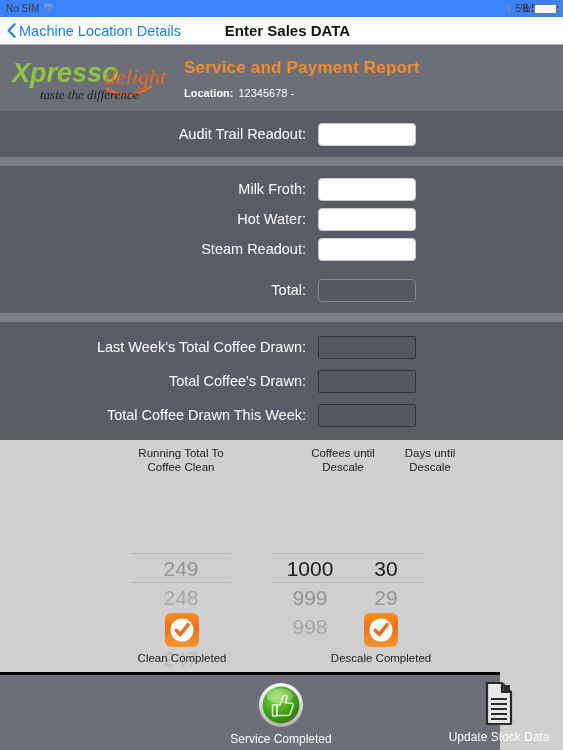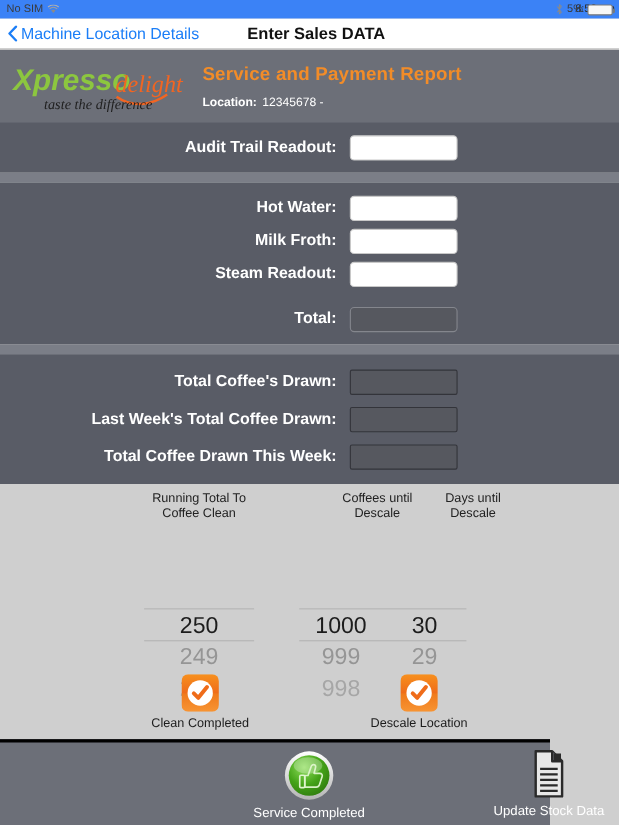--- a/index.html
+++ b/index.html
@@ -78,21 +78,21 @@
 
   
   .sect { background: #595c66; }
   .sect-gap { height: 9px; background: #7b7e87; }
   .row {
     display: flex; align-items: center; justify-content: flex-start;
     height: 30px;
   }
   .row .lbl {
     width: 318px; text-align: right; padding-right: 12px;
-    color: #ffffff; font-size: 14.5px; font-weight: bold;
+    color: #ffffff; font-size: 14.5px; font-weight: normal;
     white-space: nowrap;
   }
   .fld {
     width: 98px; height: 23px; border-radius: 4px;
     background: #ffffff; border: 1px solid #c8c8c8;
   }
   .fld.disabled { background: #56585f; border: 1px solid #84868d; }
   .fld.dark { background: #56585f; border: 1px solid #33343a; border-radius: 2px; }
   .pad-t { padding-top: 8px; }
   .pad-b { padding-bottom: 8px; }
@@ -226,46 +226,46 @@
     <div class="row">
       <div class="lbl">Audit Trail Readout:</div>
       <input class="fld" type="text" value="" style="">
     </div>
   </div>
 
   <div class="sect-gap"></div>
 
   <div class="sect pad-t pad-b">
     <div class="row">
+      <div class="lbl">Milk Froth:</div>
+      <input class="fld" type="text" value="" style="">
+    </div>
+    <div class="row">
       <div class="lbl">Hot Water:</div>
-      <input class="fld" type="text" value="" style="">
-    </div>
-    <div class="row">
-      <div class="lbl">Milk Froth:</div>
       <input class="fld" type="text" value="" style="">
     </div>
     <div class="row">
       <div class="lbl">Steam Readout:</div>
       <input class="fld" type="text" value="" style="">
     </div>
     <div class="row" style="margin-top:11px">
       <div class="lbl">Total:</div>
       <input class="fld disabled" type="text" readonly="" value="" style="">
     </div>
   </div>
 
   <div class="sect-gap"></div>
 
   <div class="sect pad-t pad-b">
     <div class="row" style="height:34px">
+      <div class="lbl">Last Week's Total Coffee Drawn:</div>
+      <input class="fld dark" type="text" readonly="" value="" style="">
+    </div>
+    <div class="row" style="height:34px">
       <div class="lbl">Total Coffee's Drawn:</div>
-      <input class="fld dark" type="text" readonly="" value="" style="">
-    </div>
-    <div class="row" style="height:34px">
-      <div class="lbl">Last Week's Total Coffee Drawn:</div>
       <input class="fld dark" type="text" readonly="" value="" style="">
     </div>
     <div class="row" style="height:34px">
       <div class="lbl">Total Coffee Drawn This Week:</div>
       <input class="fld dark" type="text" readonly="" value="" style="">
     </div>
   </div>
 
   <div class="picker-area">
     <div class="pick-heads">
@@ -282,21 +282,20 @@
         <div>Descale</div>
       </div>
     </div>
 
     <div class="pickers">
 
       <div class="picker pk-a">
         <div class="sel-line sel-top"></div>
         <div class="sel-line sel-bot"></div>
         <div class="pk-col" style="top:34px">
-          <div class="pk-item sel">250</div>
           <div class="pk-item f1">249</div>
           <div class="pk-item f2">248</div>
           <div class="pk-item f3">247</div>
           <div class="pk-item f4">246</div>
         </div>
       </div>
 
       <div class="picker pk-b">
         <div class="sel-line sel-top"></div>
         <div class="sel-line sel-bot"></div>
@@ -338,21 +337,21 @@
       <span class="done-lbl">Clean Completed</span>
     </div>
     <div class="done-btn db2">
       <span class="check-ico">
         <svg viewBox="0 0 34 34" width="34" height="34">
           <rect x="0" y="0" width="34" height="34" rx="6" ry="6" fill="url(#og1)"></rect>
           <circle cx="17" cy="17" r="11.5" fill="#ffffff"></circle>
           <path d="M11.2 17.4 L15.3 21.4 L23.2 11.6" stroke="#ef6c1a" stroke-width="3.6" fill="none" stroke-linecap="round" stroke-linejoin="round"></path>
         </svg>
       </span>
-      <span class="done-lbl">Descale Location</span>
+      <span class="done-lbl">Descale Completed</span>
     </div>
   </div>
 
   <div class="toolbar">
     <div class="tb-btn tb-service">
       <span class="thumb-ico">
         <svg viewBox="0 0 48 48" width="48" height="48">
           <defs>
             <radialGradient id="gg1" cx="0.38" cy="0.3" r="0.78">
               <stop offset="0" stop-color="#8ede5a"></stop>

